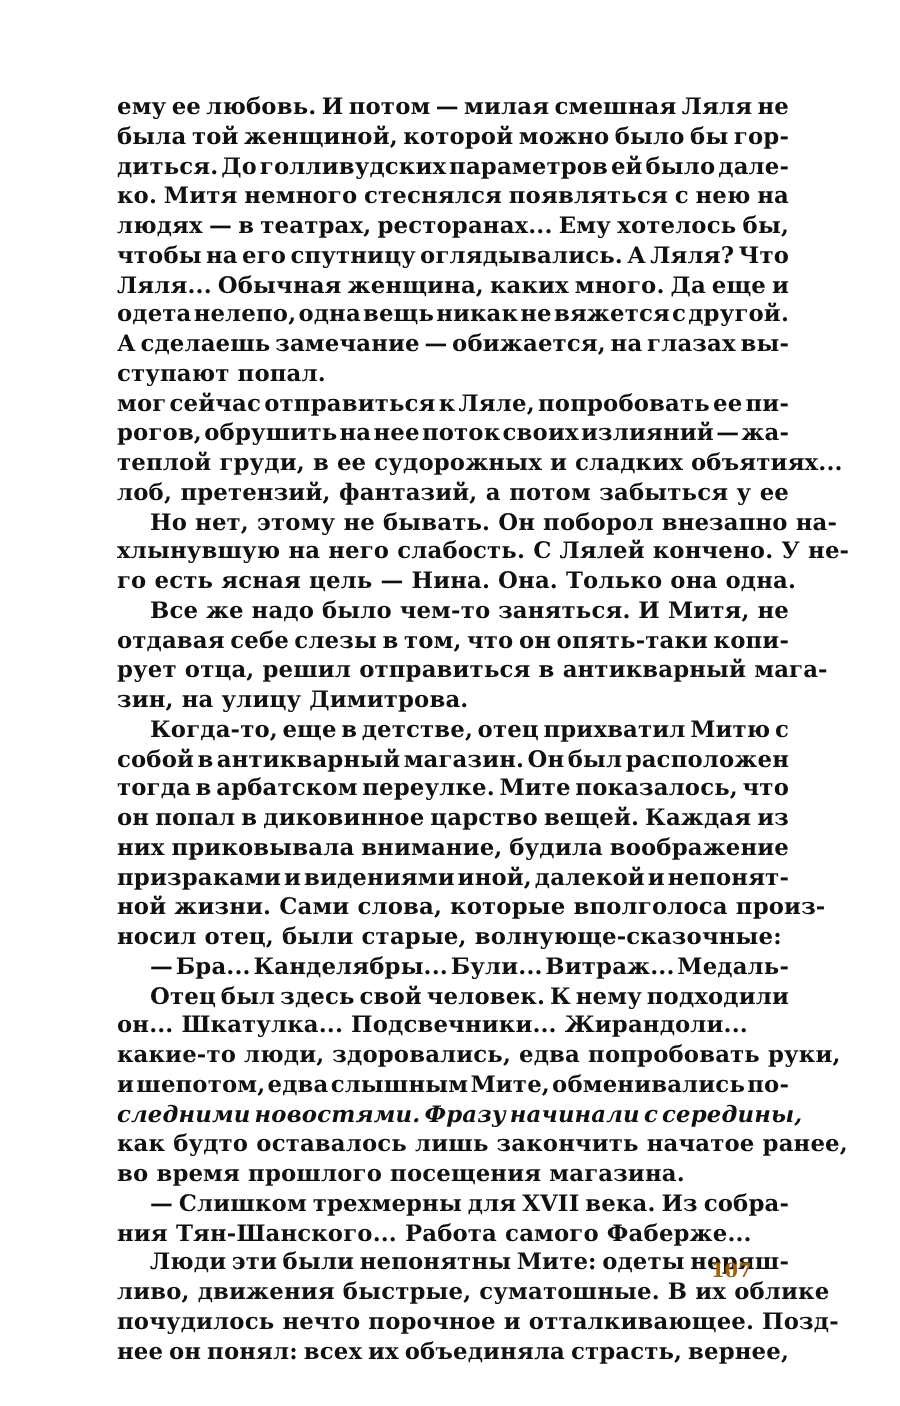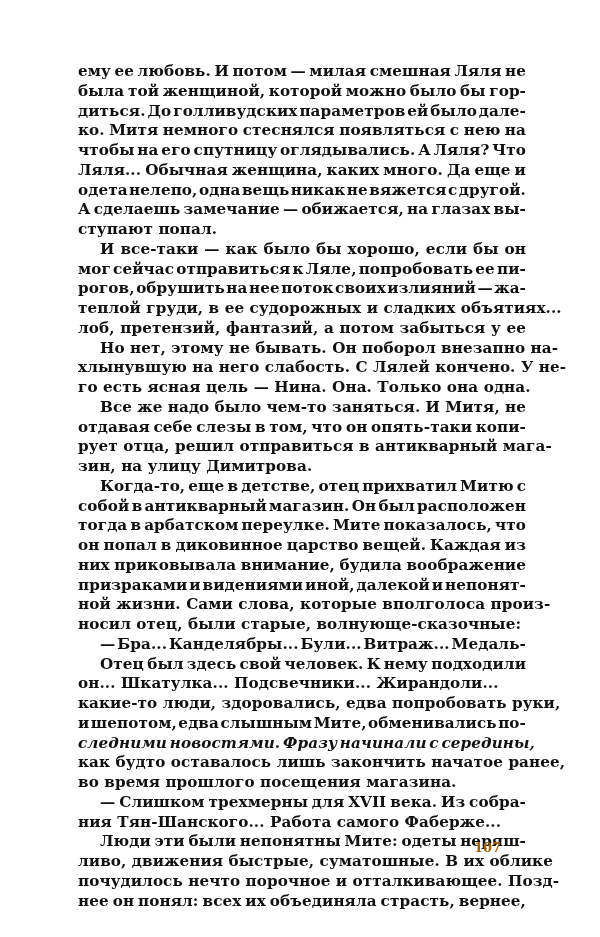--- a/index.html
+++ b/index.html
@@ -57,26 +57,26 @@
   </style>
 </head>
 <body>
 
 <div class="page">
   <div class="text-column" id="text-column">
       <span class="line" style="word-spacing: -1.8316px;">ему ее любовь. И потом — милая смешная Ляля не</span>
       <span class="line" style="word-spacing: -1.7567px;">была той женщиной, которой можно было бы гор-</span>
       <span class="line" style="word-spacing: -3.46875px;">диться. До голливудских параметров ей было дале-</span>
       <span class="line" style="word-spacing: -0.877232px;">ко. Митя немного стеснялся появляться с нею на</span>
+      <span class="line" style="word-spacing: -1.23661px;">людях — в театрах, ресторанах... Ему хотелось бы,</span>
       <span class="line" style="word-spacing: -2.54018px;">чтобы на его спутницу оглядывались. А Ляля? Что</span>
       <span class="line" style="word-spacing: -1.375px;">Ляля... Обычная женщина, каких много. Да еще и</span>
       <span class="line" style="word-spacing: -3.95117px;">одета нелепо, одна вещь никак не вяжется с другой.</span>
       <span class="line" style="word-spacing: -2.22098px;">А сделаешь замечание — обижается, на глазах вы-</span>
       <span class="line last">ступают попал.</span>
-      <span class="line indent" style="word-spacing: 0px;">И все-таки — как было бы хорошо, если бы он</span>
       <span class="line" style="word-spacing: -3.25893px;">мог сейчас отправиться к Ляле, попробовать ее пи-</span>
       <span class="line" style="word-spacing: -3.875px;">рогов, обрушить на нее поток своих излияний — жа-</span>
       <span class="line last">теплой груди, в ее судорожных и сладких объятиях...</span>
       <span class="line" style="word-spacing: 0px;">лоб, претензий, фантазий, а потом забыться у ее</span>
       <span class="line indent">Но нет, этому не бывать. Он поборол внезапно на-</span>
       <span class="line">хлынувшую на него слабость. С Лялей кончено. У не-</span>
       <span class="line last">го есть ясная цель — Нина. Она. Только она одна.</span>
       <span class="line indent" style="word-spacing: -0.142578px;">Все же надо было чем-то заняться. И Митя, не</span>
       <span class="line" style="word-spacing: -2.36523px;">отдавая себе слезы в том, что он опять-таки копи-</span>
       <span class="line">рует отца, решил отправиться в антикварный мага-</span>

